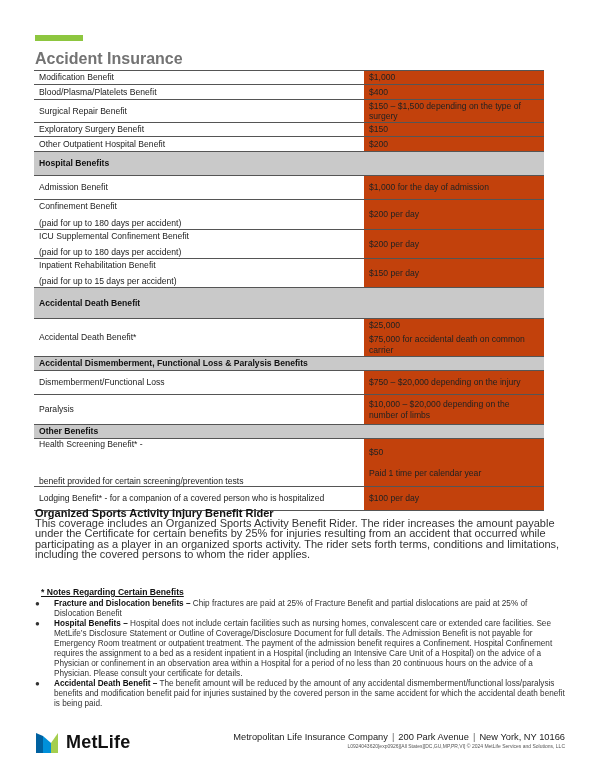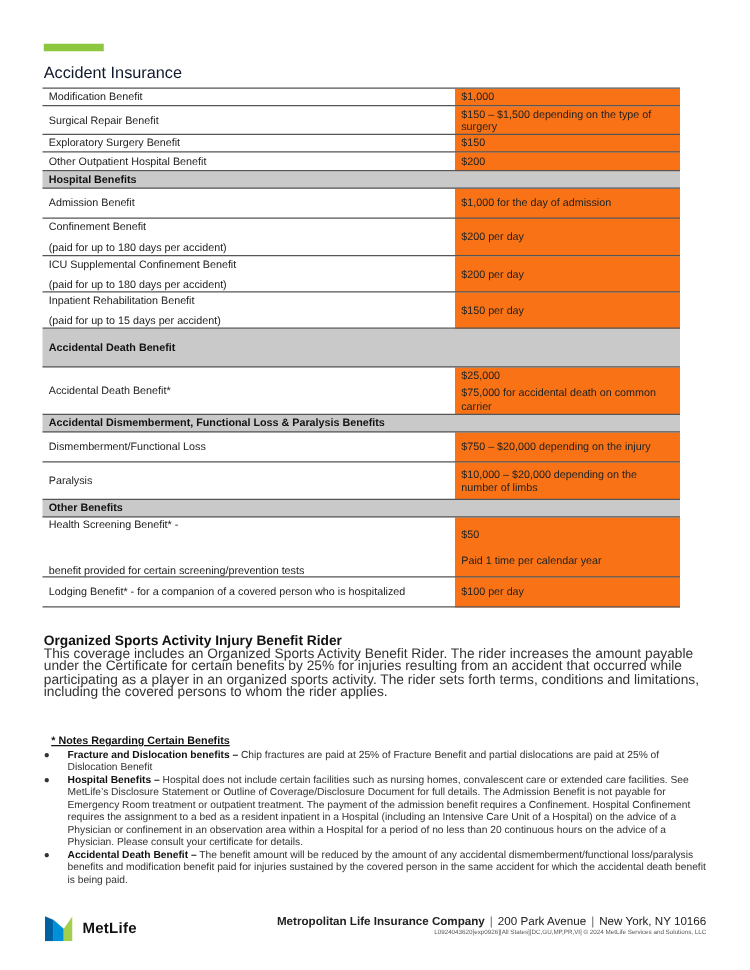--- a/index.html
+++ b/index.html
@@ -1,74 +1,78 @@
 <!DOCTYPE html>
 <html><head>
 <meta charset="utf-8">
 <style>
   * { box-sizing: border-box; margin: 0; padding: 0; }
   html, body { width: 600px; height: 776px; background: #ffffff; overflow: hidden; }
   body { font-family: "Liberation Sans", sans-serif; color: #222; position: relative; }
 
   .accent-bar { position: absolute; left: 35px; top: 35px; width: 48px; height: 6px; background: #8dc63f; }
-  .doc-title { position: absolute; left: 35px; top: 50px; font-size: 13px; font-weight: normal; color: #0f172a; }
+  .doc-title { position: absolute; left: 35px; top: 50px; font-size: 16px; font-weight: bold; color: #737373; }
 
   .benefits-table { position: absolute; left: 34px; top: 70px; width: 510px; border-collapse: collapse; font-size: 8.6px; }
   .benefits-table td { padding: 0 5px; vertical-align: middle; line-height: 10.5px; border-top: 1.5px solid #555; }
   .benefits-table tr:last-child td { border-bottom: 1.5px solid #555; }
   .benefits-table td.c1 { width: 330px; background: #fff; }
-  .benefits-table td.c2 { background: #f97316; }
+  .benefits-table td.c2 { background: #c2410c; }
   .benefits-table tr.section td { background: #c9c9c9; font-weight: bold; color: #111; }
   .benefits-table .sub { display: block; margin-top: 6px; }
   .benefits-table .sub-tight { display: block; margin-top: 2px; }
 
   .rider { position: absolute; left: 35px; top: 508px; width: 530px; font-size: 11px; line-height: 10.2px; color: #333; }
   .rider-title { font-weight: bold; color: #111; }
   .notes-title { position: absolute; left: 41px; top: 587px; font-size: 8.6px; font-weight: bold; text-decoration: underline; color: #111; }
   .notes { position: absolute; left: 35px; top: 599px; width: 530px; font-size: 8.2px; line-height: 10px; color: #333; list-style: none; }
   .notes li { position: relative; padding-left: 19px; }
   .notes li .bullet { position: absolute; left: 0; top: 0; font-size: 8px; }
   .notes li .lead { font-weight: bold; color: #111; }
 
   .logo { position: absolute; left: 36px; top: 731px; display: flex; align-items: center; }
   .logo-mark { width: 22px; height: 22px; margin-right: 8px; }
-  .logo-text { font-size: 12px; font-weight: bold; color: #111; letter-spacing: 0.2px; }
+  .logo-text { font-size: 18px; font-weight: bold; color: #111; letter-spacing: 0.2px; }
 
   .footer { position: absolute; right: 35px; top: 732px; text-align: right; }
   .footer-line1 { font-size: 9.3px; color: #222; }
-  .footer-line1 .company { font-weight: bold; margin-top: 16px; }
+  .footer-line1 .company { font-weight: normal; margin-top: 16px; }
   .footer-line1 .sep { color: #666; margin: 0 4px; }
   .footer-line2 { font-size: 5px; color: #555; margin-top: 1px; }
 </style>
 </head>
 <body>
 
 <div class="accent-bar"></div>
 <div class="doc-title">Accident Insurance</div>
 
 <table class="benefits-table">
   <tbody>
     <tr style="height:14px">
       <td class="c1">Modification Benefit</td>
       <td class="c2">$1,000</td>
     </tr>
+    <tr style="height:15px">
+      <td class="c1">Blood/Plasma/Platelets Benefit</td>
+      <td class="c2">$400</td>
+    </tr>
     <tr style="height:23px">
       <td class="c1">Surgical Repair Benefit</td>
       <td class="c2">$150 – $1,500 depending on the type of surgery</td>
     </tr>
     <tr style="height:14px">
       <td class="c1">Exploratory Surgery Benefit</td>
       <td class="c2">$150</td>
     </tr>
     <tr style="height:15px">
       <td class="c1">Other Outpatient Hospital Benefit</td>
       <td class="c2">$200</td>
     </tr>
 
-    <tr class="section" style="height:14px">
+    <tr class="section" style="height:24px">
       <td colspan="2">Hospital Benefits</td>
     </tr>
     <tr style="height:24px">
       <td class="c1">Admission Benefit</td>
       <td class="c2">$1,000 for the day of admission</td>
     </tr>
     <tr style="height:30px">
       <td class="c1">
         <span>Confinement Benefit</span>
         <span class="sub">(paid for up to 180 days per accident)</span>

